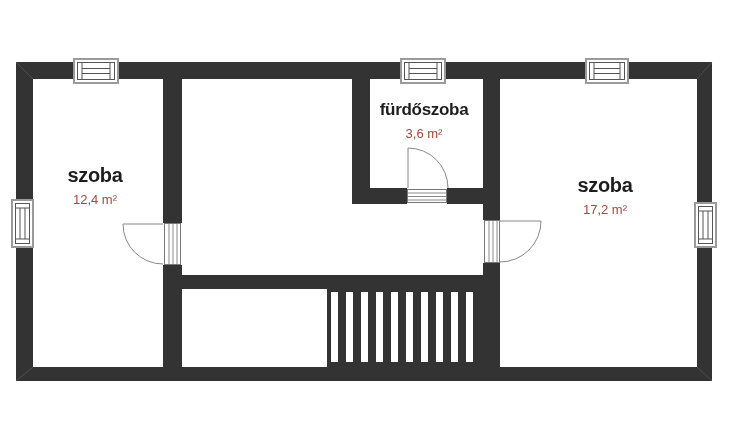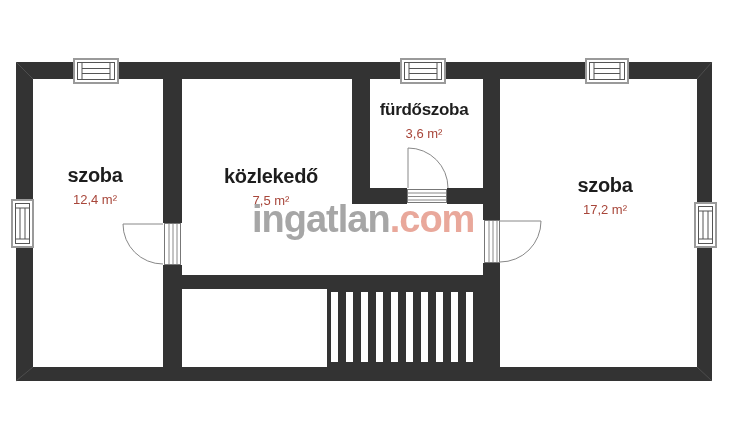--- a/index.html
+++ b/index.html
@@ -162,30 +162,25 @@
       <line x1="408" y1="188" x2="408" y2="148"></line>
       <path d="M 408 148 A 40 40 0 0 1 448 188"></path>
     </g>
   </svg>
 
   <div class="room-label" style="left:95px;top:164px">
     <div class="room-name">szoba</div>
     <div class="room-area">12,4 m²</div>
   </div>
 
-  <div class="room-label" style="left:271px;top:165px">
-    <div class="room-name">közlekedő</div>
-    <div class="room-area">7,5 m²</div>
-  </div>
 
   <div class="room-label" style="left:424px;top:101px">
     <div class="room-name" style="font-size:17px">fürdőszoba</div>
     <div class="room-area">3,6 m²</div>
   </div>
 
   <div class="room-label" style="left:605px;top:174px">
     <div class="room-name">szoba</div>
     <div class="room-area">17,2 m²</div>
   </div>
 
-  <div class="watermark"><span class="wm-name">ingatlan</span><span class="wm-tld">.com</span></div>
 
 </div>
 
 </body></html>

